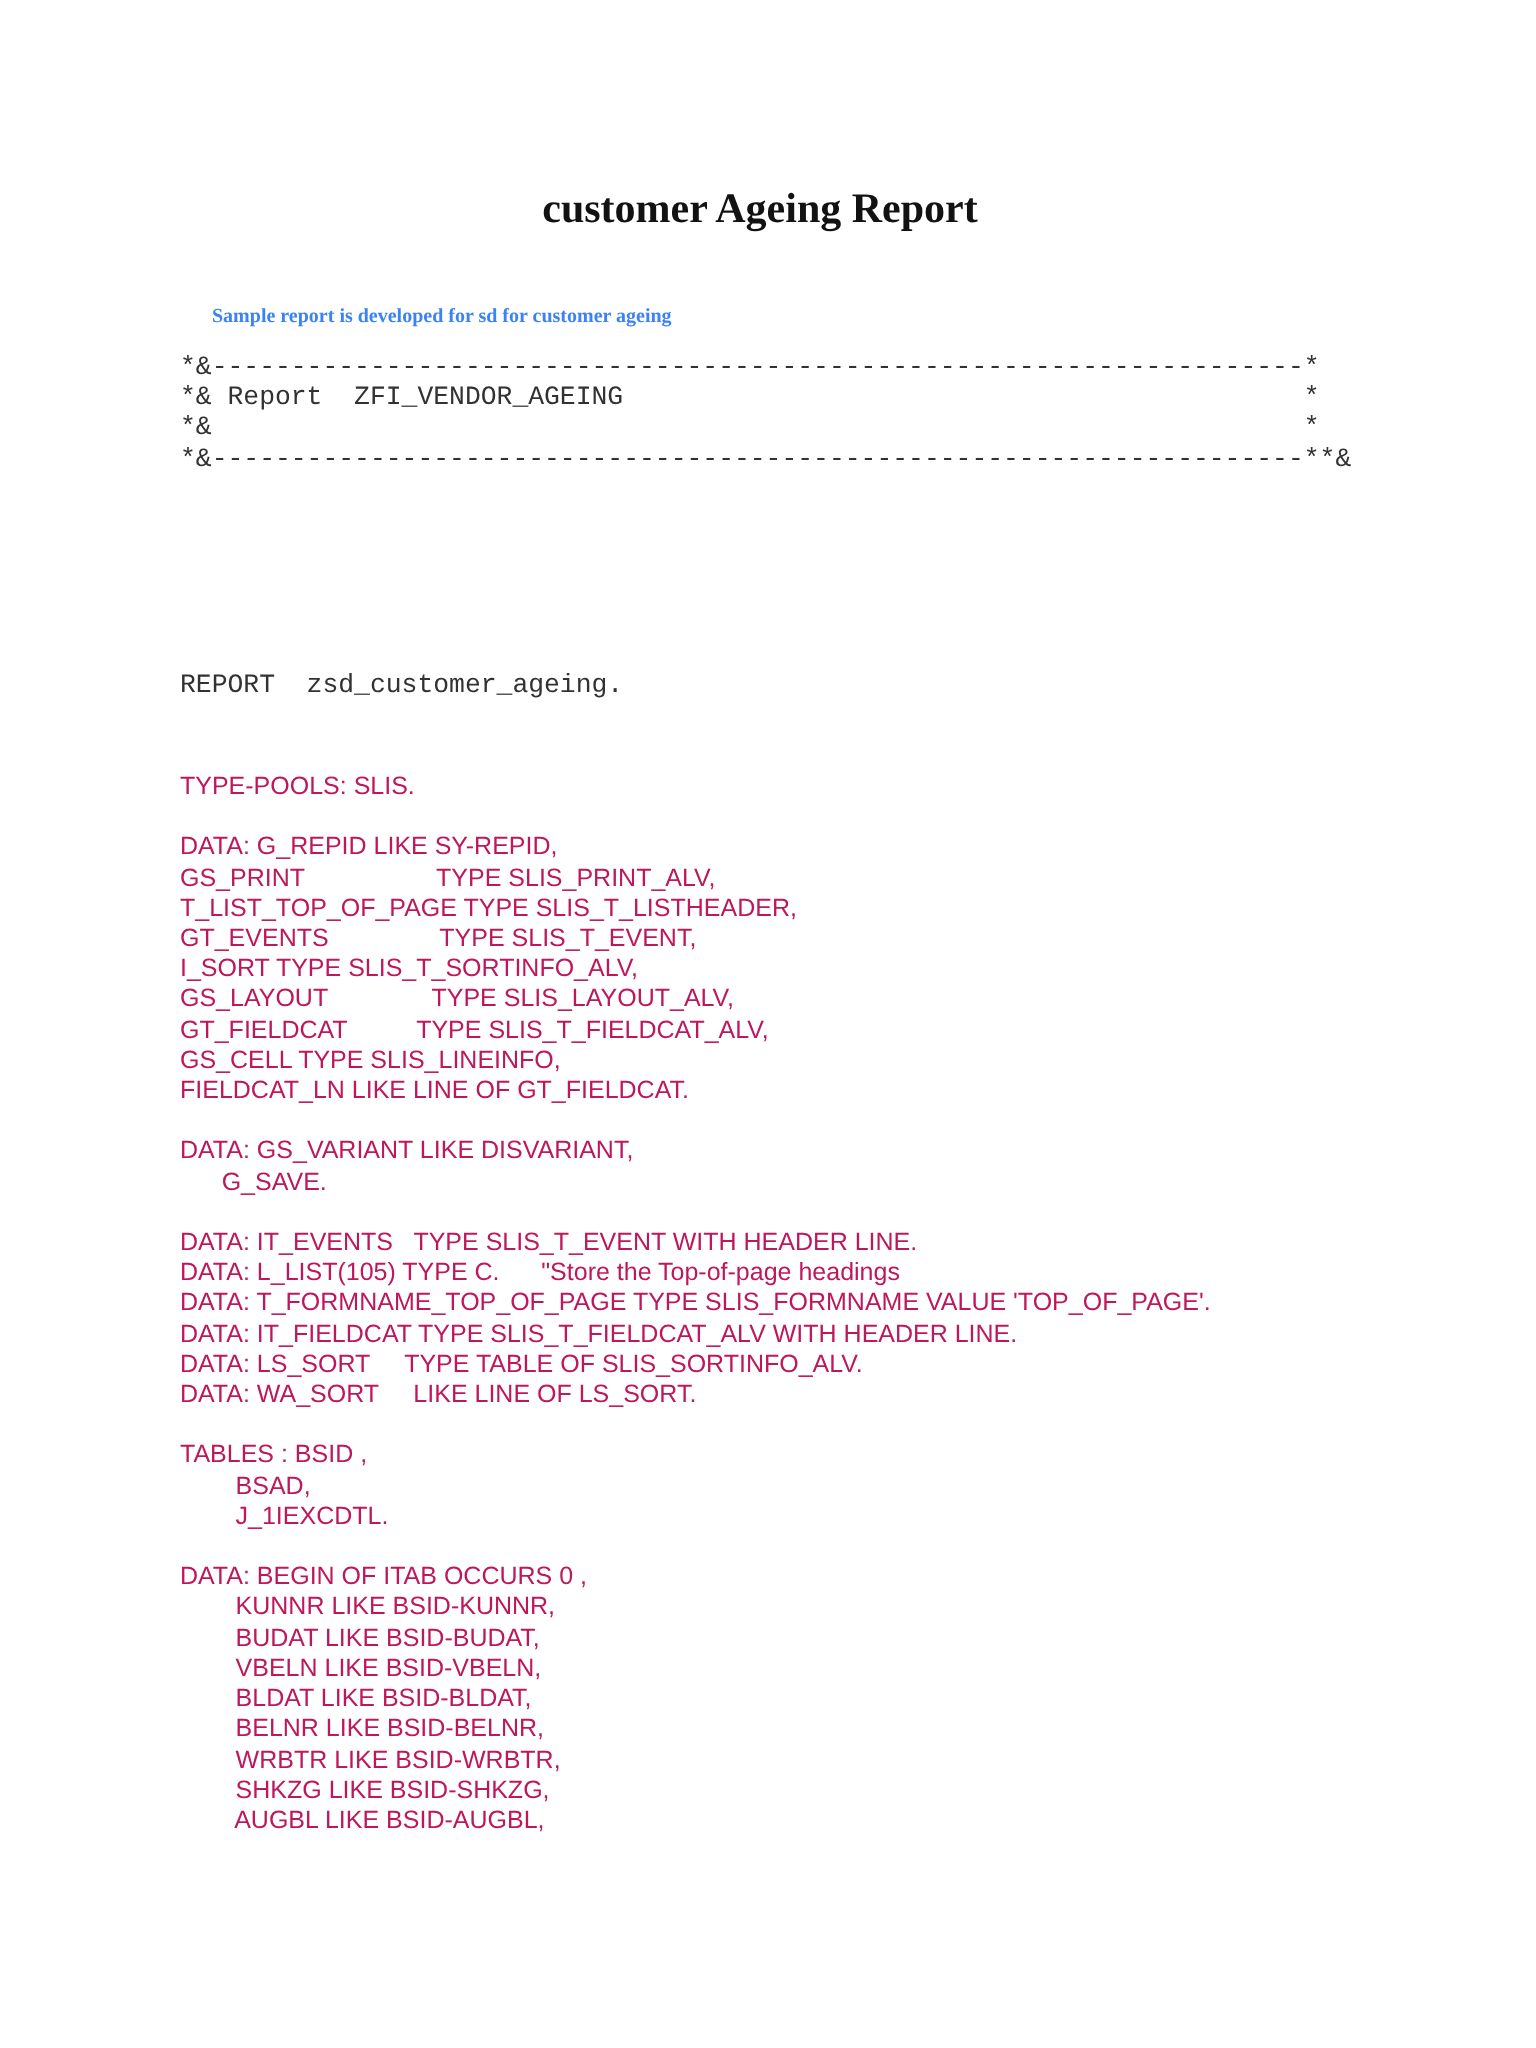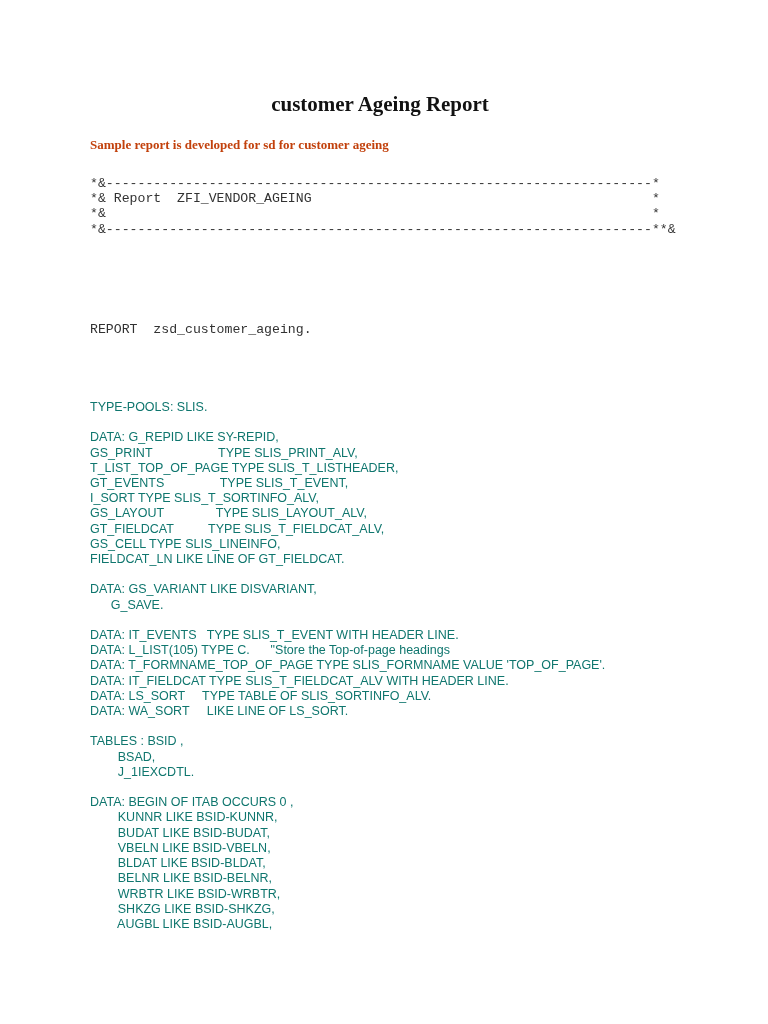--- a/index.html
+++ b/index.html
@@ -23,46 +23,46 @@
     text-align: center;
     font-family: "Liberation Serif", serif;
     font-weight: bold;
     font-size: 21px;
     color: #121212;
   }
   .doc-subtitle {
     position: absolute;
     top: 137px;
     left: 90px;
-    margin: 0;
+    margin: 16px;
     font-family: "Liberation Serif", serif;
     font-weight: bold;
-    font-size: 13px;
-    color: #c2410c;
+    font-size: 10px;
+    color: #3b82f6;
   }
   .mono {
     position: absolute;
     left: 90px;
     font-family: "Liberation Mono", monospace;
     font-size: 13.2px;
     line-height: 15.2px;
     color: #323232;
     white-space: pre;
   }
   .block-a { top: 176px; }
   .block-b { top: 247px; }
-  .block-c { top: 322px; }
+  .block-c { top: 335px; }
   .sans {
     position: absolute;
     left: 90px;
-    top: 400px;
+    top: 386px;
     font-family: "Liberation Sans", sans-serif;
     font-size: 12.5px;
     line-height: 15.2px;
-    color: #0f766e;
+    color: #be185d;
     white-space: pre;
   }
   .code-line { white-space: pre; }
   .serif-bold {
     font-family: "Liberation Serif", serif;
     font-weight: bold;
     font-size: 11px;
     color: #121212;
     letter-spacing: -0.2px;
   }

